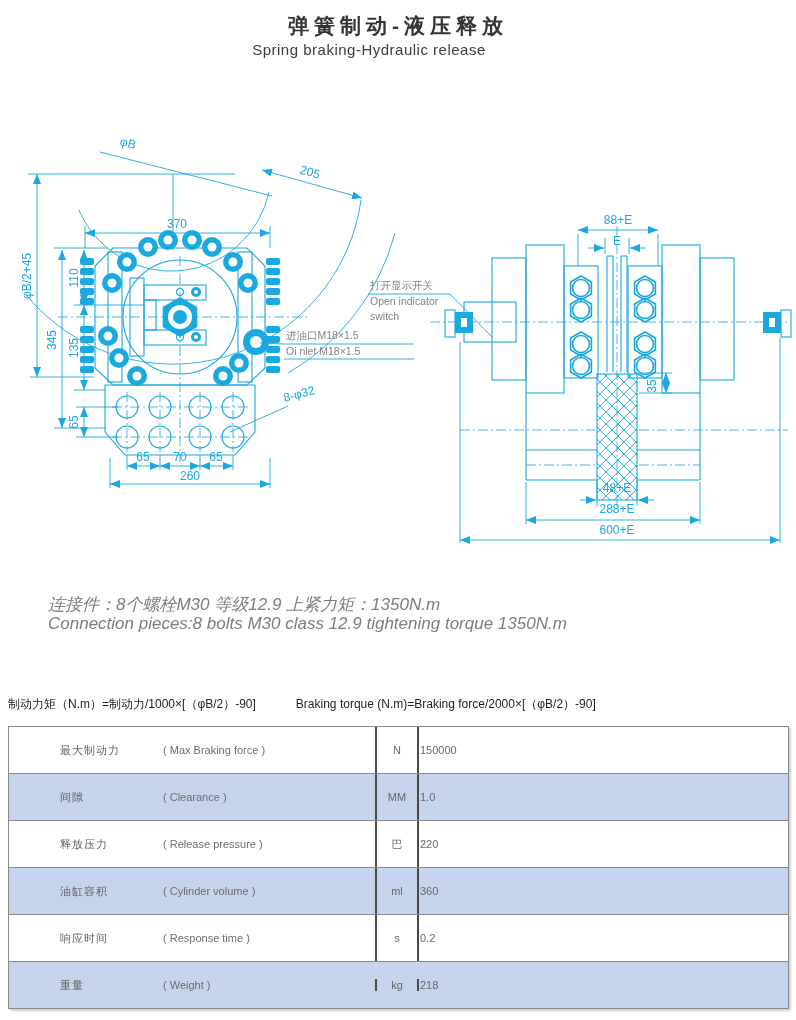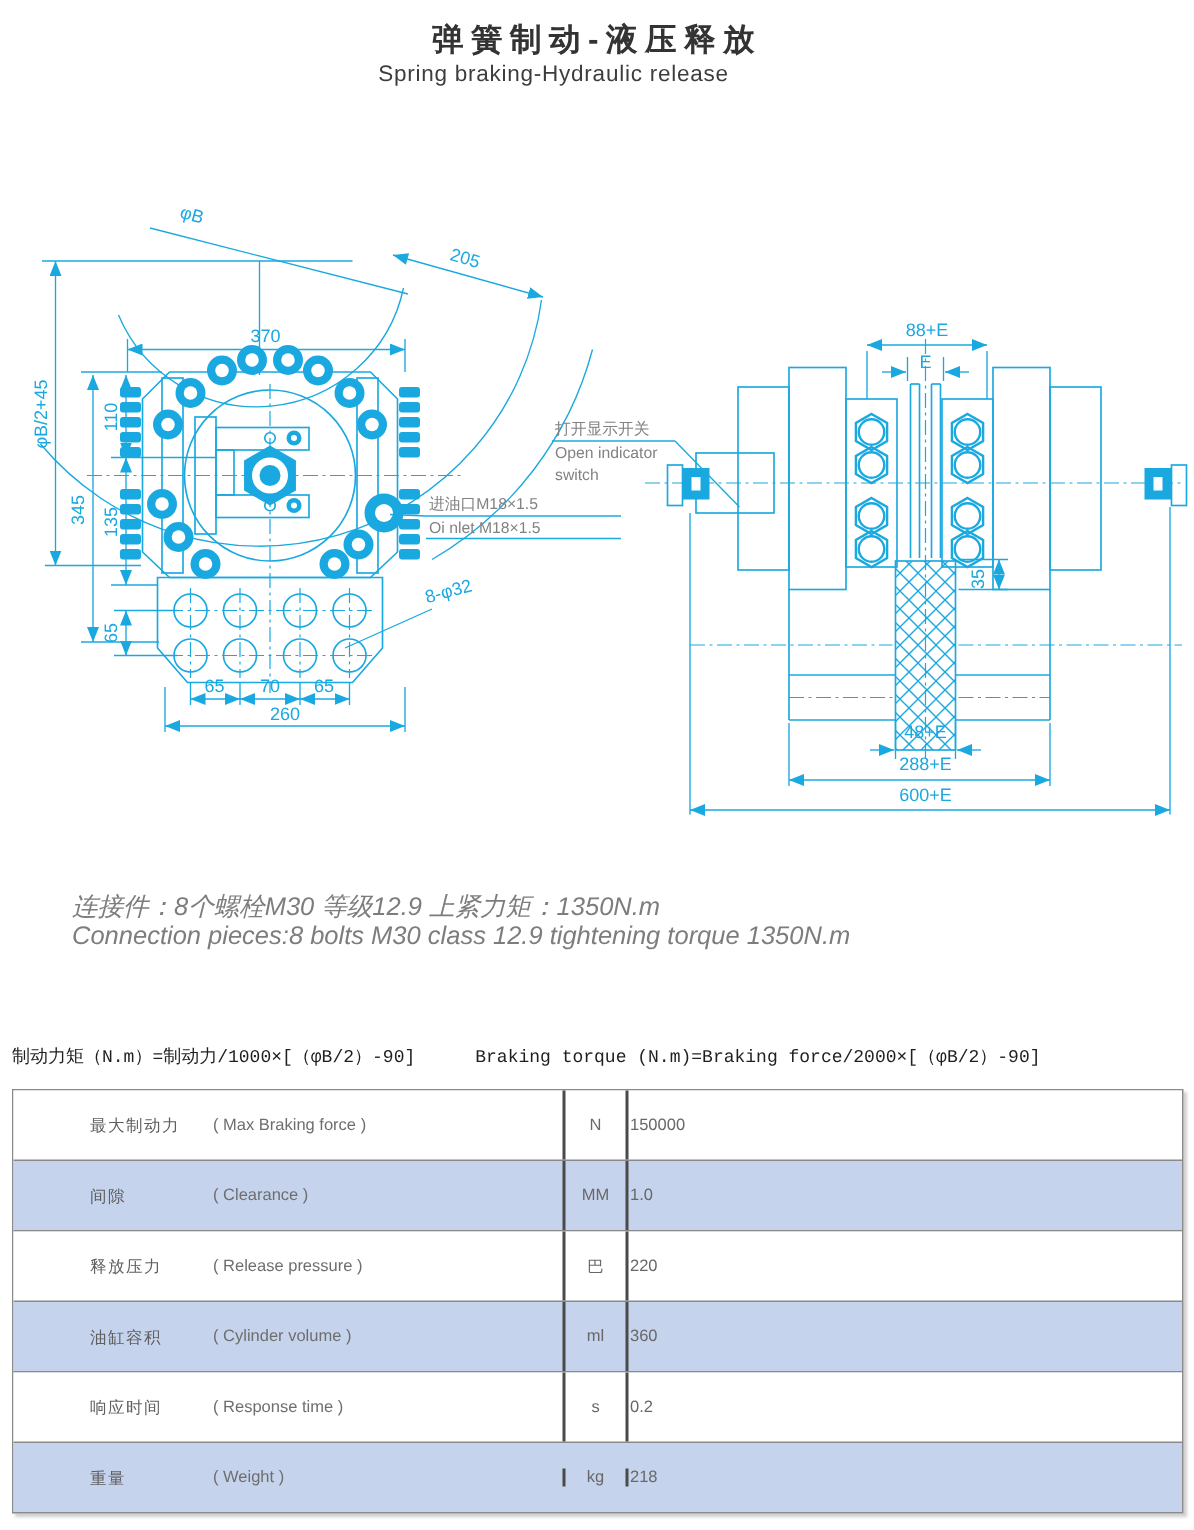--- a/index.html
+++ b/index.html
@@ -9,28 +9,28 @@
     font-family:"Liberation Sans", sans-serif; color:#555; overflow:hidden;
   }
   .title-zh { position:absolute; top:12px; left:0; width:796px; text-align:center;
     font-size:21px; font-weight:bold; color:#333; letter-spacing:5px; }
   .title-en { position:absolute; top:41px; left:0; width:676px; text-align:center;
     font-size:15px; color:#3d3d3d; letter-spacing:0.5px;margin-left:31px; }
   svg.leftview  { position:absolute; left:10px;  top:130px; }
   svg.rightview { position:absolute; left:360px; top:190px; }
   .note { position:absolute; left:48px; top:595px; font-size:17px; color:#7d7d7d; line-height:19px;font-style:italic; }
   .formula { position:absolute; left:8px; top:696px; font-size:12px; color:#1f1f1f;
-    font-family:Liberation Mono, monospace; display:flex; gap:40px; white-space:nowrap; }
+    font-family:Liberation Sans, sans-serif; display:flex; gap:40px; white-space:nowrap; }
   .spec-table { position:absolute; left:8px; top:726px; width:779px;
     border:1px solid #8a8a8a; box-shadow:2px 2px 2px #cfcfcf; background:#fff; }
   .row { display:flex; align-items:stretch; height:46px; border-bottom:1px solid #8a8a8a;
     font-size:11px; color:#686868; background:#fff; }
   .row:last-child { border-bottom:none;align-items:center; }
   .row.alt { background:var(--row-alt); }
-  .cell-name { width:366px; box-sizing:border-box; padding-left:51px; display:flex; align-items:center; }
+  .cell-name { width:366px; box-sizing:border-box; padding-left:51px; display:flex; align-items:center;gap:21px; }
   .cell-name .zh { width:82px; letter-spacing:1px; color:#5f5f5f; }
   .cell-name .en { color:#6e6e6e; }
   .cell-unit { width:40px; border-left:2px solid #4a4a4a; border-right:2px solid #4a4a4a;
     display:flex; align-items:center; justify-content:center; }
   .cell-value { flex:1; display:flex; align-items:center; padding-left:1px; }
   
   .ln  { fill:none; stroke:var(--line); stroke-width:1.1; }
   .ln2 { fill:none; stroke:var(--line); stroke-width:1.6; }
   .dm  { fill:none; stroke:var(--line); stroke-width:0.9; }
   .dsh { fill:none; stroke:var(--line); stroke-width:0.8; stroke-dasharray:10 3 2 3; }

